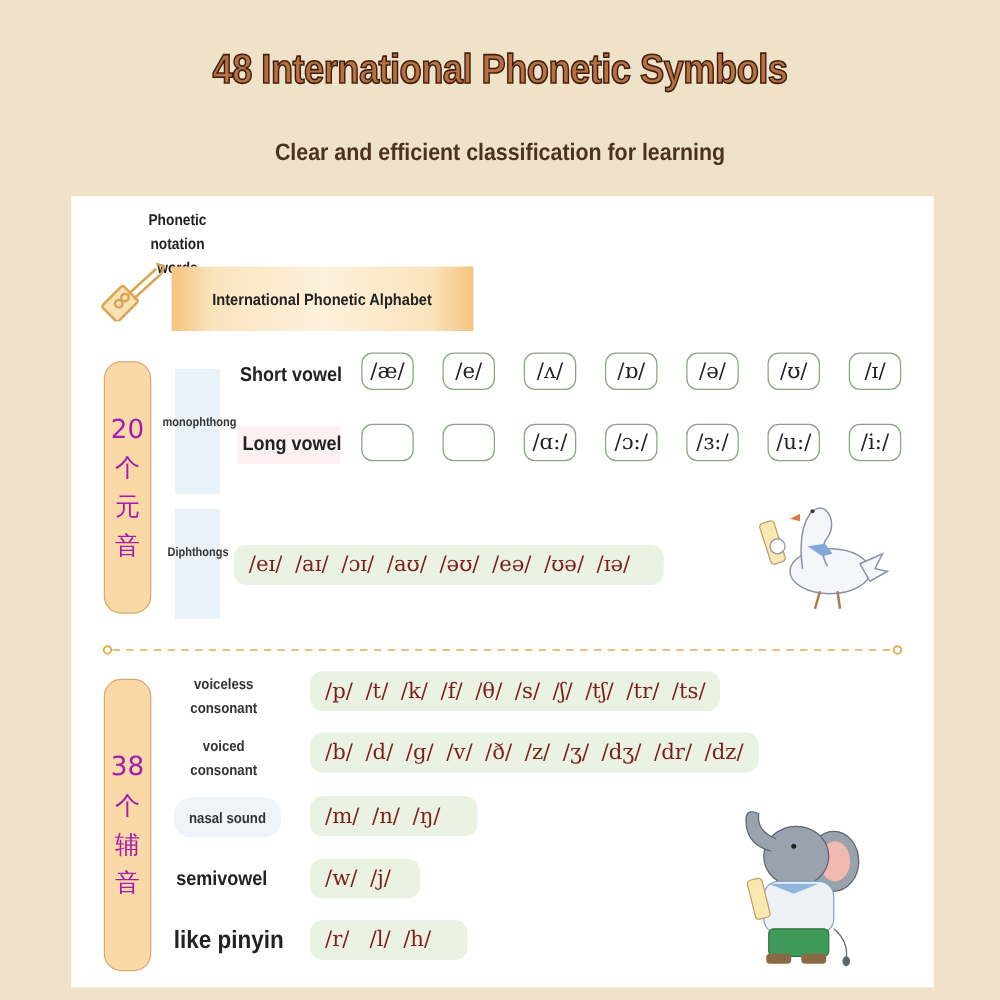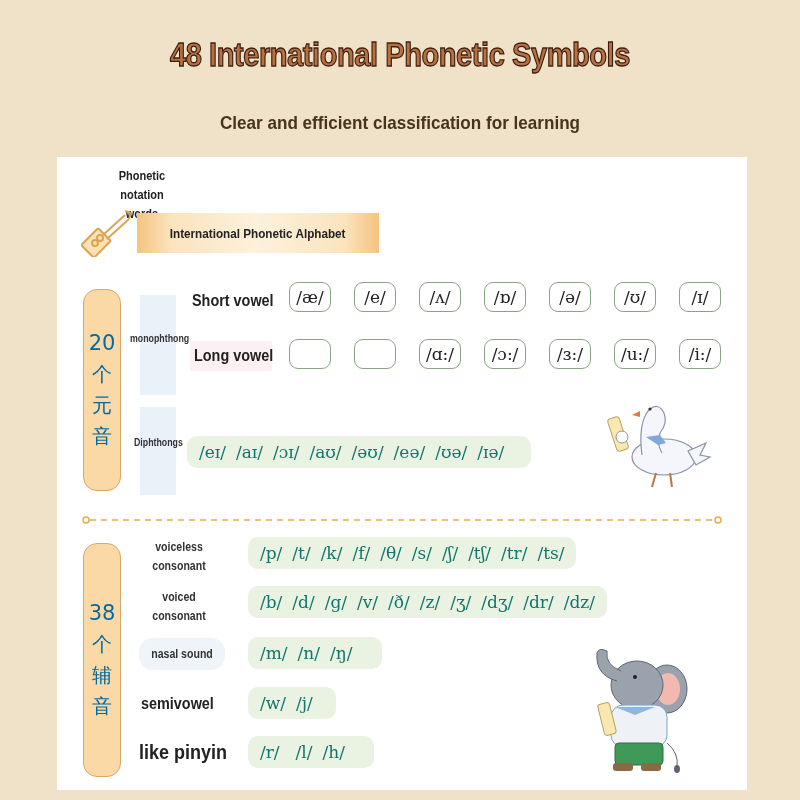--- a/index.html
+++ b/index.html
@@ -18,47 +18,47 @@
   .card {
     position:absolute; left:57px; top:157px; width:690px; height:633px;
     background:#ffffff;
   }
   .abs { position:absolute; }
   .notation {
     left:40px; top:10px; width:90px; text-align:center; font-size:12.5px; font-weight:bold;
     line-height:19px; color:#222; transform:scaleX(0.88);
   }
   .banner {
-    left:80px; top:56px; width:242px; height:40px;
+    left:80px; top:56px; width:242px; height:52px;
     background:linear-gradient(90deg,#f5c37e 0%,#fbe3bd 14%,#fdf1dc 50%,#fbe3bd 86%,#f5c37e 100%);
     clip-path:polygon(5% 0,100% 0,95% 0,100% 0,100% 100%,0 100%,0 0);
     display:flex; align-items:center; justify-content:center;
     font-size:13px; font-weight:bold; color:#222;text-align:center;
   }
   .banner span { transform:scaleX(0.9); display:inline-block; }
   .key { left:24px; top:48px; width:58px; height:52px; }
   .side-pill {
     width:38px; background:#fbd9a6; border:1.5px solid #d9a86a; border-radius:14px;
     display:flex; flex-direction:column; align-items:center; justify-content:center;
-    font-family:"DejaVu Serif", serif; font-size:20px; color:#0369a1; line-height:31px;
+    font-family:"DejaVu Serif", serif; font-size:20px; color:#a21caf; line-height:31px;
   }
   .side-pill .num { font-family:"DejaVu Sans", sans-serif; font-size:21px; }
   .ribbon { background:#e3eef7; opacity:0.8; width:36px; }
   .small-label { font-size:10px; font-weight:bold; color:#333; transform:scaleX(0.88); transform-origin:left center; white-space:nowrap; }
   .row-label { font-size:16px; font-weight:bold; color:#222; transform:scaleX(0.9); transform-origin:left center; white-space:nowrap; }
   .long-bg { background:#fdf0f2; }
   .sym-box {
     width:42px; height:30px; border:1.3px solid #8aa583; border-radius:9px;
     display:flex; align-items:center; justify-content:center;
     font-family:"DejaVu Serif", serif; font-size:17px; color:#222; background:#fff;
   }
   .sym-bar {
     background:#eaf2e2; border-radius:10px; height:32px;
     display:flex; align-items:center; padding:0 12px;
-    font-family:"DejaVu Serif", serif; font-size:17px; color:#0f766e; white-space:nowrap;
+    font-family:"DejaVu Serif", serif; font-size:17px; color:#7f1d1d; white-space:nowrap;
   }
   .sym-bar span { margin-right:10px; }
   .sym-bar span:last-child { margin-right:0; }
   .divider { left:25px; top:358px; width:640px; height:10px; }
   .cons-label { font-size:12px; font-weight:bold; color:#333; text-align:center; line-height:19px; transform:scaleX(0.88); }
   .cons-bg { background:#eef4fa; border-radius:14px; }
 </style>
 </head>
 <body>
 

